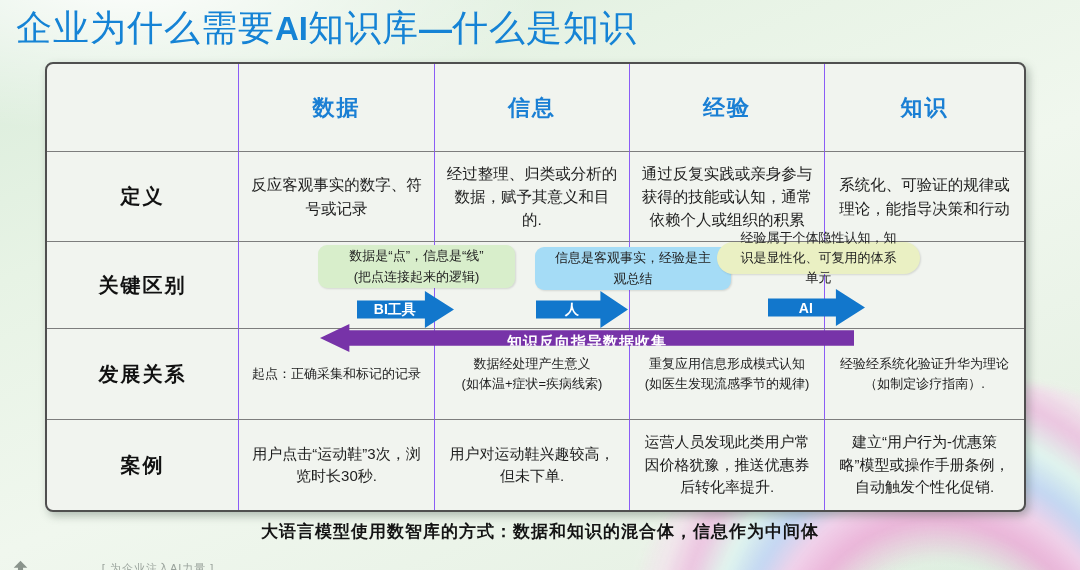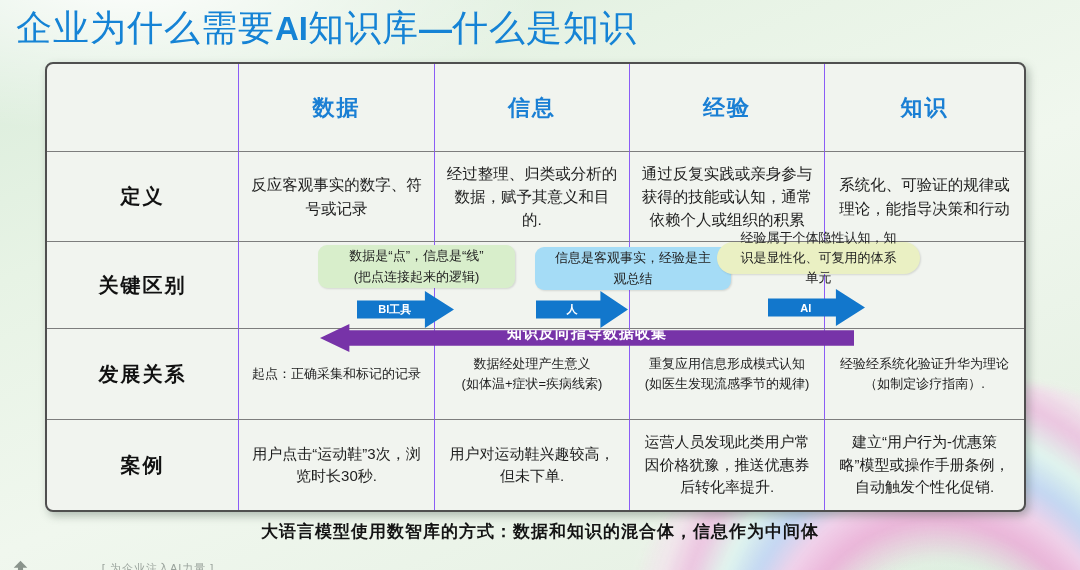--- a/index.html
+++ b/index.html
@@ -65,30 +65,30 @@
   .note-green  { left:318px; top:245px; width:197px; height:43px; background:#d8eecb; }
   .note-blue   { left:535px; top:247px; width:196px; height:43px; background:#a5dcf6; }
   .note-yellow { left:717px; top:242px; width:203px; height:32px; background:#eaf0c3;border-radius:22px; }
 
   
   .arrow-right {
     position:absolute; height:37px; background:#1277cc;
     clip-path:polygon(0 26%, 70% 26%, 70% 0, 100% 50%, 70% 100%, 70% 74%, 0 74%);
     display:flex; align-items:center; justify-content:center;
   }
-  .arrow-right span { color:#fff; font-size:11px; font-weight:bold; margin-right:22%; }
+  .arrow-right span { color:#fff; font-size:14px; font-weight:bold; margin-right:22%; }
   .arr-1 { left:357px; top:291px; width:97px; }
   .arr-2 { left:536px; top:291px; width:92px; }
   .arr-3 { left:768px; top:289px; width:97px; }
 
   
   .arrow-left {
     position:absolute; left:320px; top:324px; width:534px; height:28px; background:#7733a8;
     clip-path:polygon(0 50%, 5.5% 0, 5.5% 22%, 100% 22%, 100% 78%, 5.5% 78%, 5.5% 100%);
-    display:flex; align-items:flex-start; justify-content:center;
+    display:flex; align-items:flex-end; justify-content:center;
   }
   .arrow-left span { color:#fff; font-size:15px; font-weight:bold; letter-spacing:1px; }
 
   .footer-note {
     position:absolute; left:0; top:520px; width:1080px; text-align:center;
     font-size:17px; font-weight:bold; color:#141414; letter-spacing:1px;
   }
 
   .logo { position:absolute; left:12px; top:543px; display:flex; align-items:center; gap:7px; }
   .logo-mark { width:17px; height:17px; }

